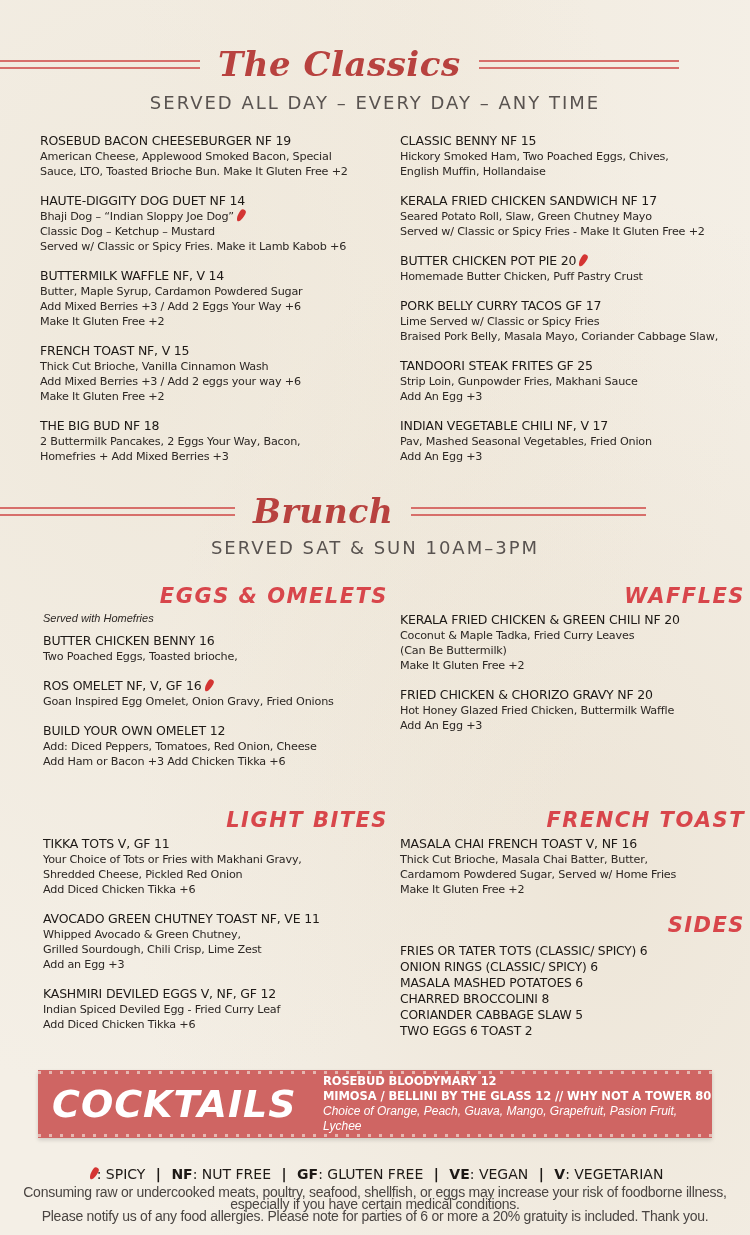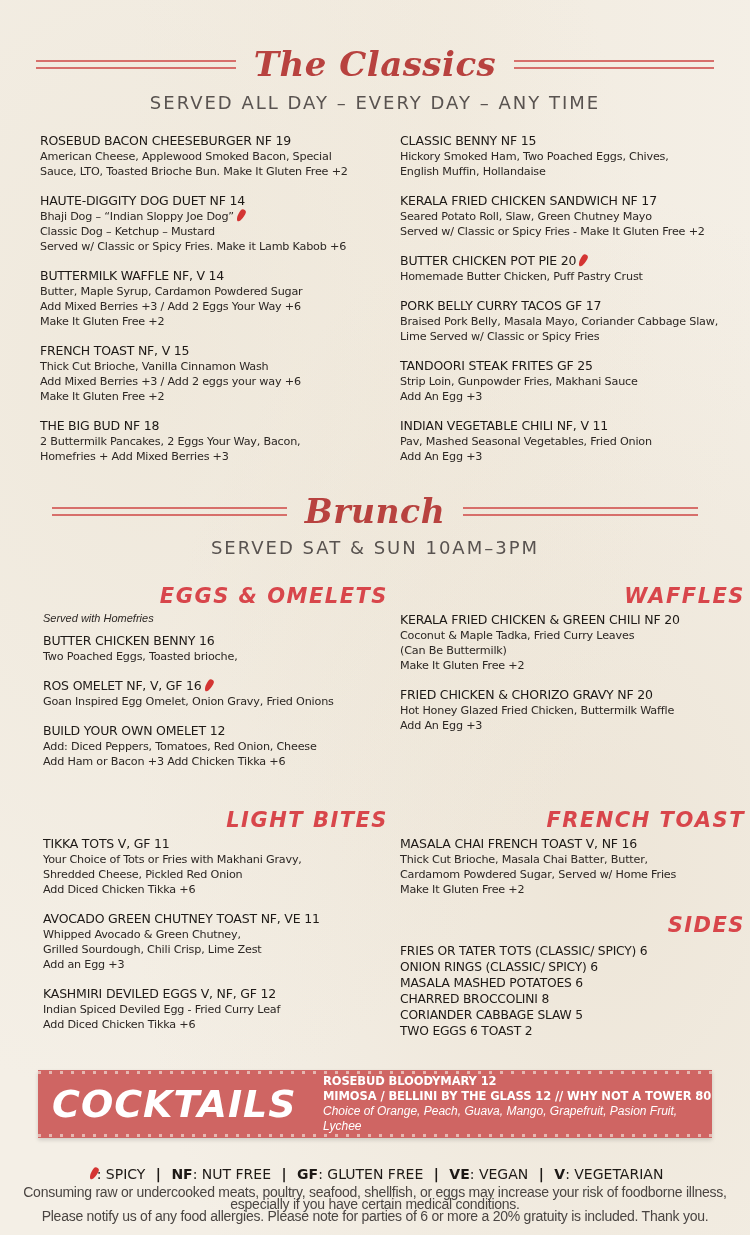--- a/index.html
+++ b/index.html
@@ -12,21 +12,21 @@
       radial-gradient(ellipse at 60% 10%, rgba(240,232,218,0.5), transparent 50%);
     font-family: "Liberation Sans", sans-serif;
     color: #1e1a18;
     position: relative;
     overflow: hidden;
   }
   .section-head {
     position: absolute; left: 0; width: 750px; text-align: center;
   }
   .title-row {
-    display: flex; align-items: center; justify-content: center; gap: 18px;
+    display: flex; align-items: center; justify-content: flex-start; gap: 18px;
   }
   .rule {
     height: 9px; flex: 0 0 auto;
     border-top: 2px solid #d35a57;
     border-bottom: 2px solid #d35a57;
     opacity: 0.85;
   }
   .script-title {
     font-family: "DejaVu Serif", serif;
     font-style: italic; font-weight: bold;
@@ -165,30 +165,30 @@
     <div class="item-name">KERALA FRIED CHICKEN SANDWICH NF 17</div>
     <div class="item-desc">Seared Potato Roll, Slaw, Green Chutney Mayo</div>
     <div class="item-desc">Served w/ Classic or Spicy Fries - Make It Gluten Free +2</div>
   </div>
   <div class="item">
     <div class="item-name"><span>BUTTER CHICKEN POT PIE 20</span><span class="chili"></span></div>
     <div class="item-desc">Homemade Butter Chicken, Puff Pastry Crust</div>
   </div>
   <div class="item">
     <div class="item-name">PORK BELLY CURRY TACOS GF 17</div>
+    <div class="item-desc">Lime Served w/ Classic or Spicy Fries</div>
     <div class="item-desc">Braised Pork Belly, Masala Mayo, Coriander Cabbage Slaw,</div>
-    <div class="item-desc">Lime Served w/ Classic or Spicy Fries</div>
   </div>
   <div class="item">
     <div class="item-name">TANDOORI STEAK FRITES GF 25</div>
     <div class="item-desc">Strip Loin, Gunpowder Fries, Makhani Sauce</div>
     <div class="item-desc">Add An Egg +3</div>
   </div>
   <div class="item">
-    <div class="item-name">INDIAN VEGETABLE CHILI  NF, V 11</div>
+    <div class="item-name">INDIAN VEGETABLE CHILI  NF, V 17</div>
     <div class="item-desc">Pav, Mashed Seasonal Vegetables, Fried Onion</div>
     <div class="item-desc">Add An Egg +3</div>
   </div>
 </div>
 
 <div class="section-head" style="top:492px;">
   <div class="title-row">
     <div class="rule" style="width:235px;"></div>
     <div class="script-title" style="font-size:33px;">Brunch</div>
     <div class="rule" style="width:235px;"></div>

